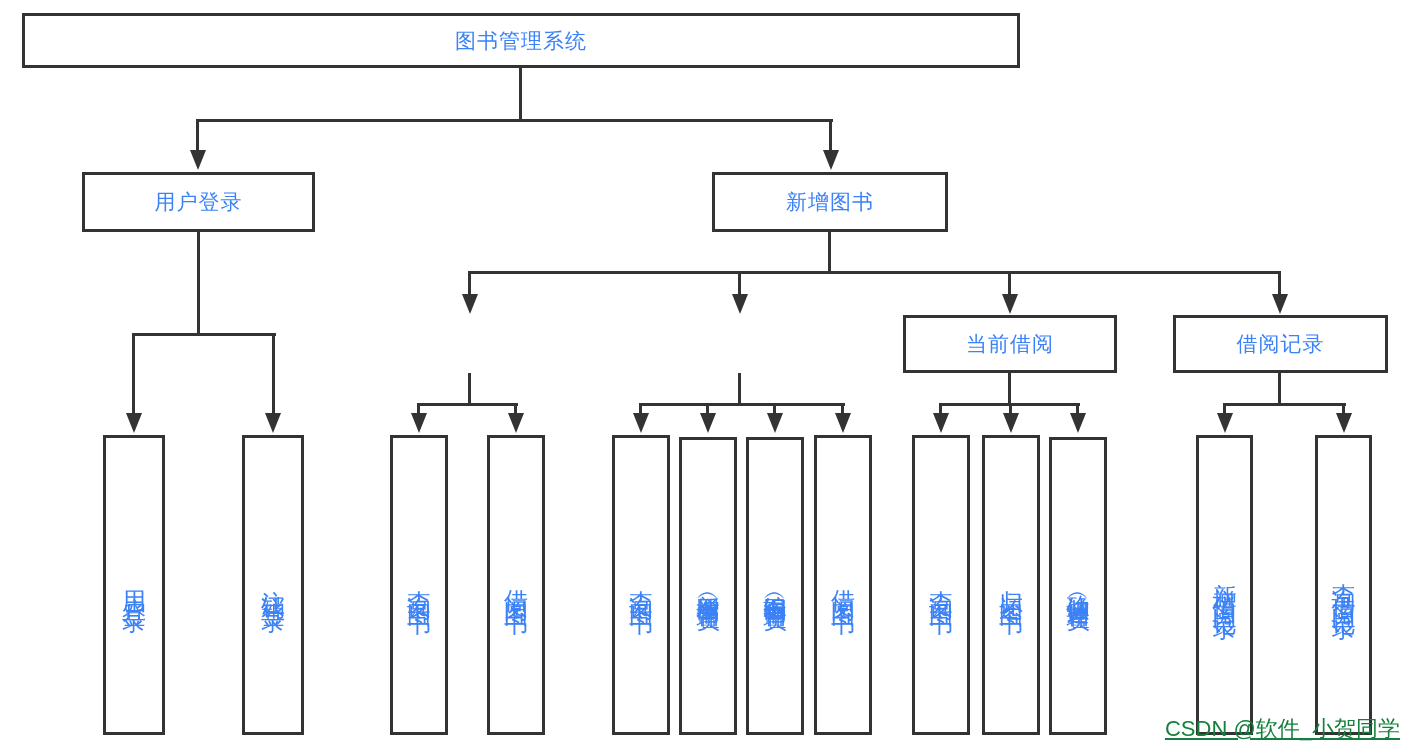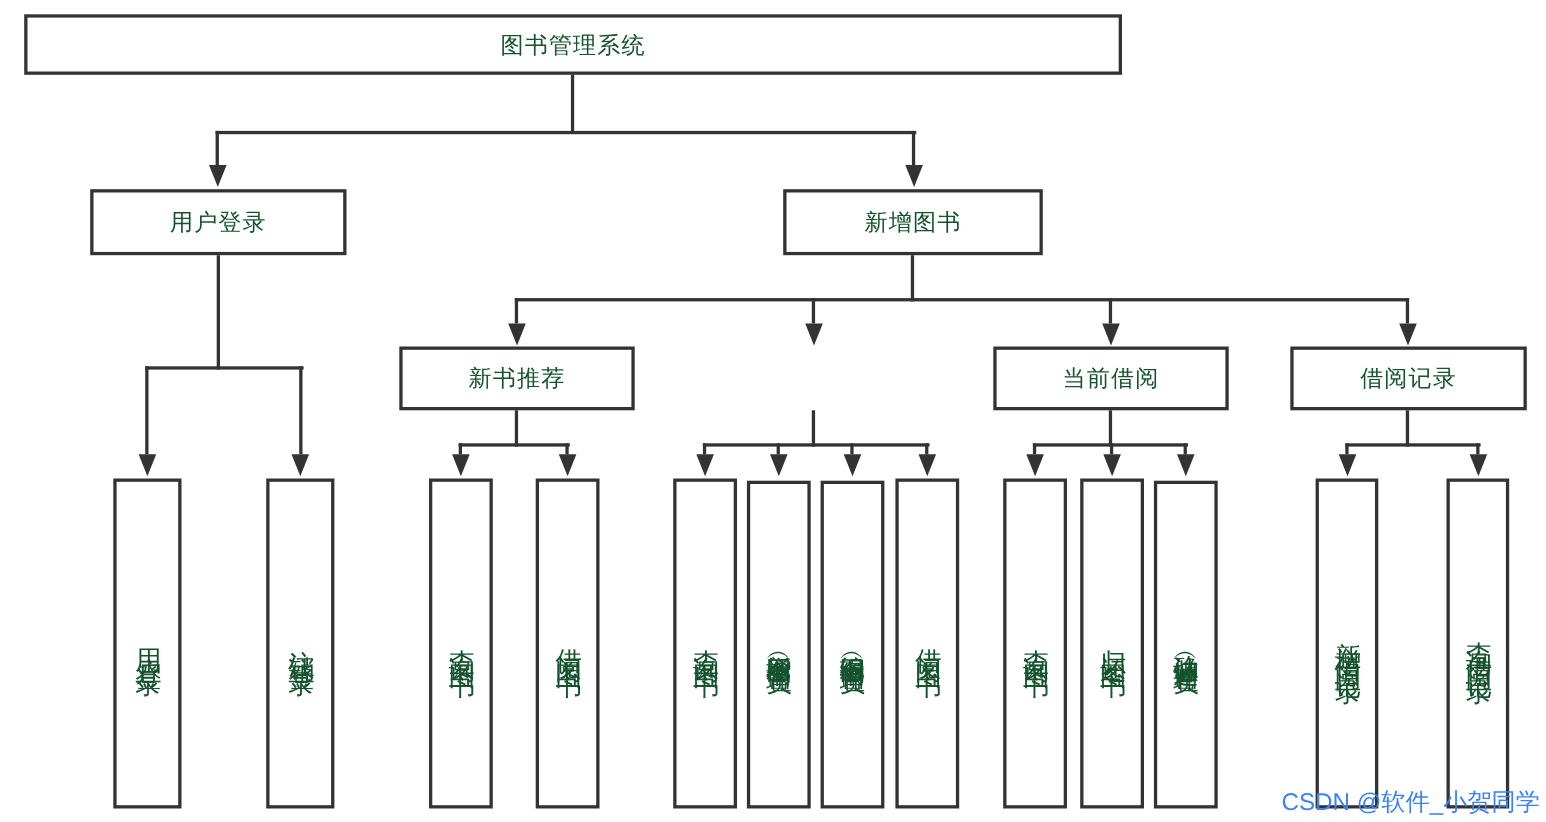--- a/index.html
+++ b/index.html
@@ -13,21 +13,21 @@
     color: #333333;
   }
   .box {
     position: absolute;
     box-sizing: border-box;
     background: #ffffff;
     border: 3px solid #333333;
     display: flex;
     align-items: center;
     justify-content: center;
-    color: #14532d;
+    color: #3b82f6;
   }
   .h { font-size: 21px; letter-spacing: 1px; }
   .v {
     writing-mode: vertical-rl;
     text-orientation: mixed;
     font-size: 24px;
     letter-spacing: 7px;
     line-height: 1;
   }
   .v.tight { font-size: 23px; letter-spacing: 2px; }
@@ -40,23 +40,24 @@
     width: 0; height: 0;
     border-left: 8px solid transparent;
     border-right: 8px solid transparent;
     border-top: 20px solid #333333;
   }
   .watermark {
     position: absolute;
     right: 5px;
     top: 714px;
     font-size: 22px;
-    color: #3b82f6;
+    color: #15803d;
     z-index: 5;
     white-space: nowrap;
+    text-decoration: underline;
   }
 </style>
 </head>
 <body>
 
 <div class="stage">
 
   <div class="box h" style="left:22px;top:13px;width:998px;height:55px">图书管理系统</div>
 
   <div class="vline" style="left:519px;top:68px;width:3px;height:53px"></div>
@@ -80,21 +81,20 @@
   <div class="hline" style="left:468px;top:271px;width:813px;height:3px"></div>
   <div class="vline" style="left:468px;top:271px;width:3px;height:23px"></div>
   <div class="arr" style="left:462px;top:294px"></div>
   <div class="vline" style="left:738px;top:271px;width:3px;height:23px"></div>
   <div class="arr" style="left:732px;top:294px"></div>
   <div class="vline" style="left:1008px;top:271px;width:3px;height:23px"></div>
   <div class="arr" style="left:1002px;top:294px"></div>
   <div class="vline" style="left:1278px;top:271px;width:3px;height:23px"></div>
   <div class="arr" style="left:1272px;top:294px"></div>
 
-  <div class="box h" style="left:363px;top:315px;width:214px;height:58px">新书推荐</div>
   <div class="box h" style="left:1173px;top:315px;width:215px;height:58px">借阅记录</div>
   <div class="box h" style="left:903px;top:315px;width:214px;height:58px">当前借阅</div>
 
   <div class="vline" style="left:468px;top:373px;width:3px;height:33px"></div>
   <div class="hline" style="left:417px;top:403px;width:101px;height:3px"></div>
   <div class="vline" style="left:417px;top:403px;width:3px;height:10px"></div>
   <div class="arr" style="left:411px;top:413px"></div>
   <div class="vline" style="left:514px;top:403px;width:3px;height:10px"></div>
   <div class="arr" style="left:508px;top:413px"></div>
 

